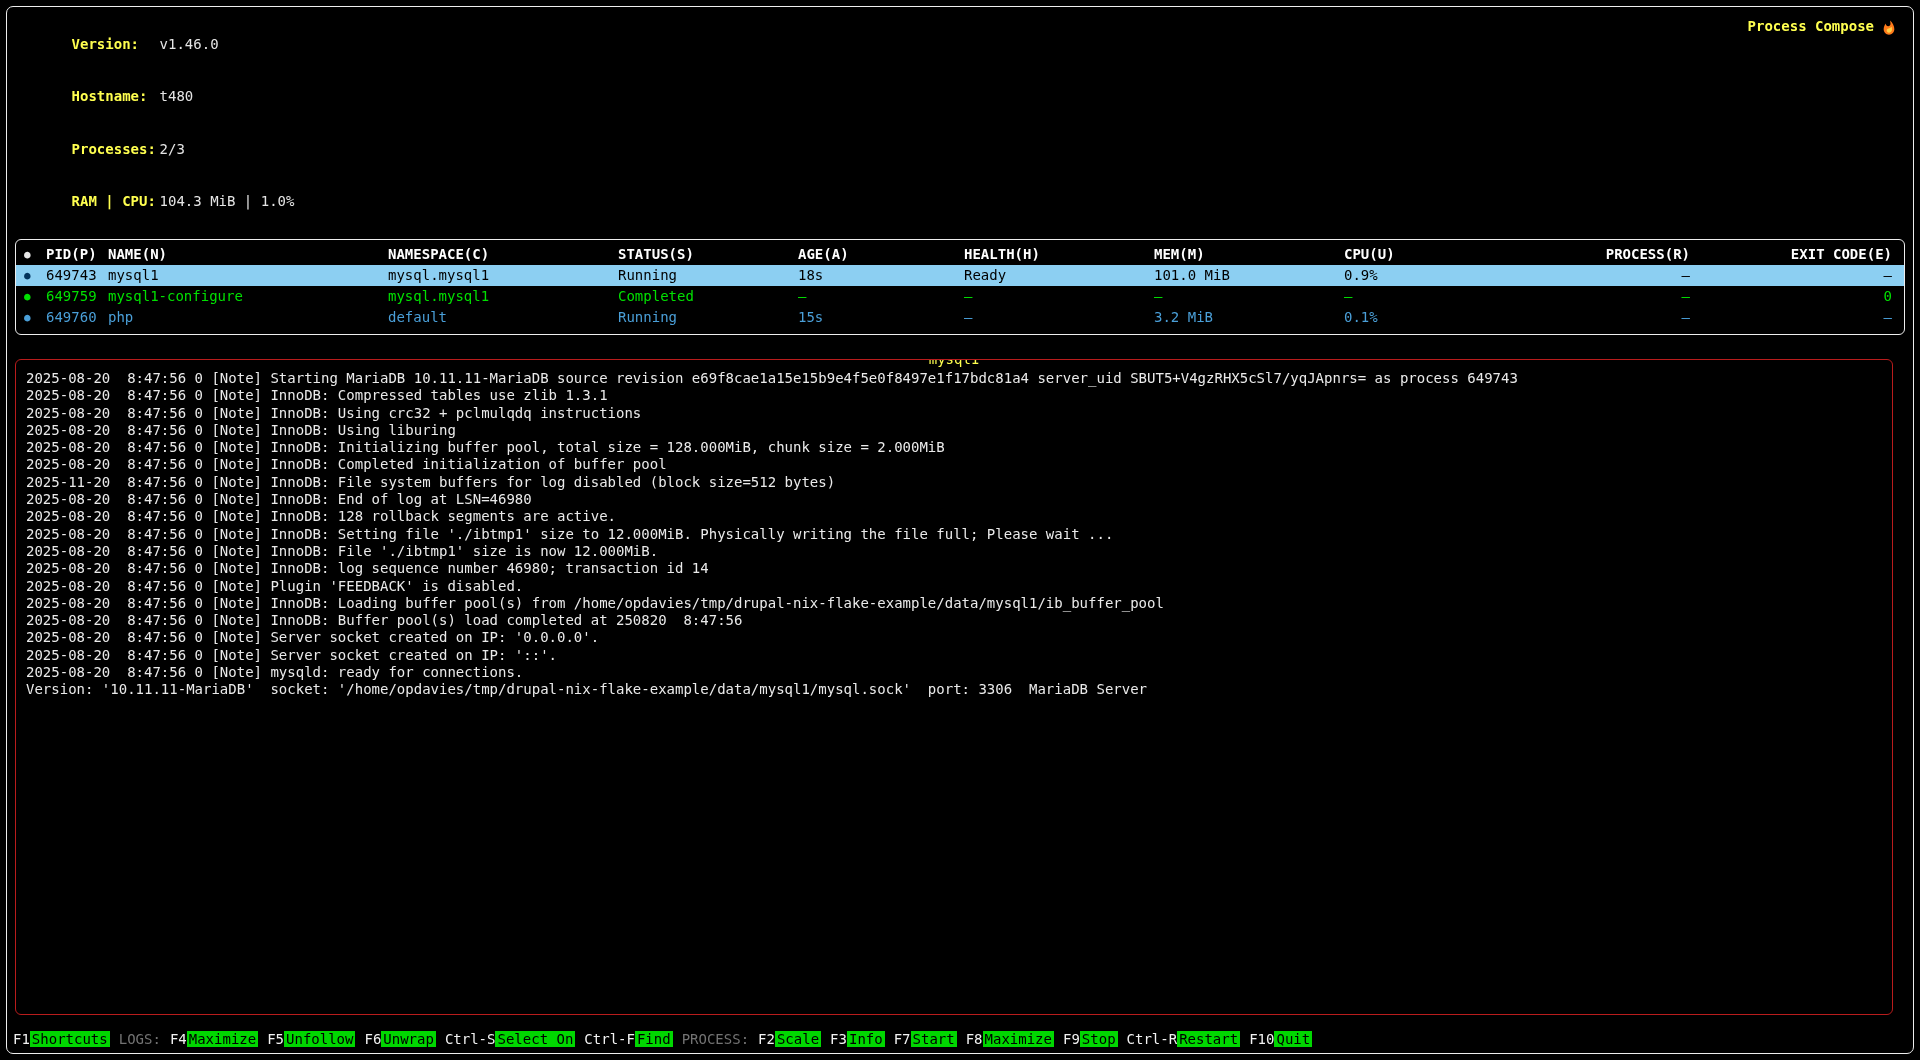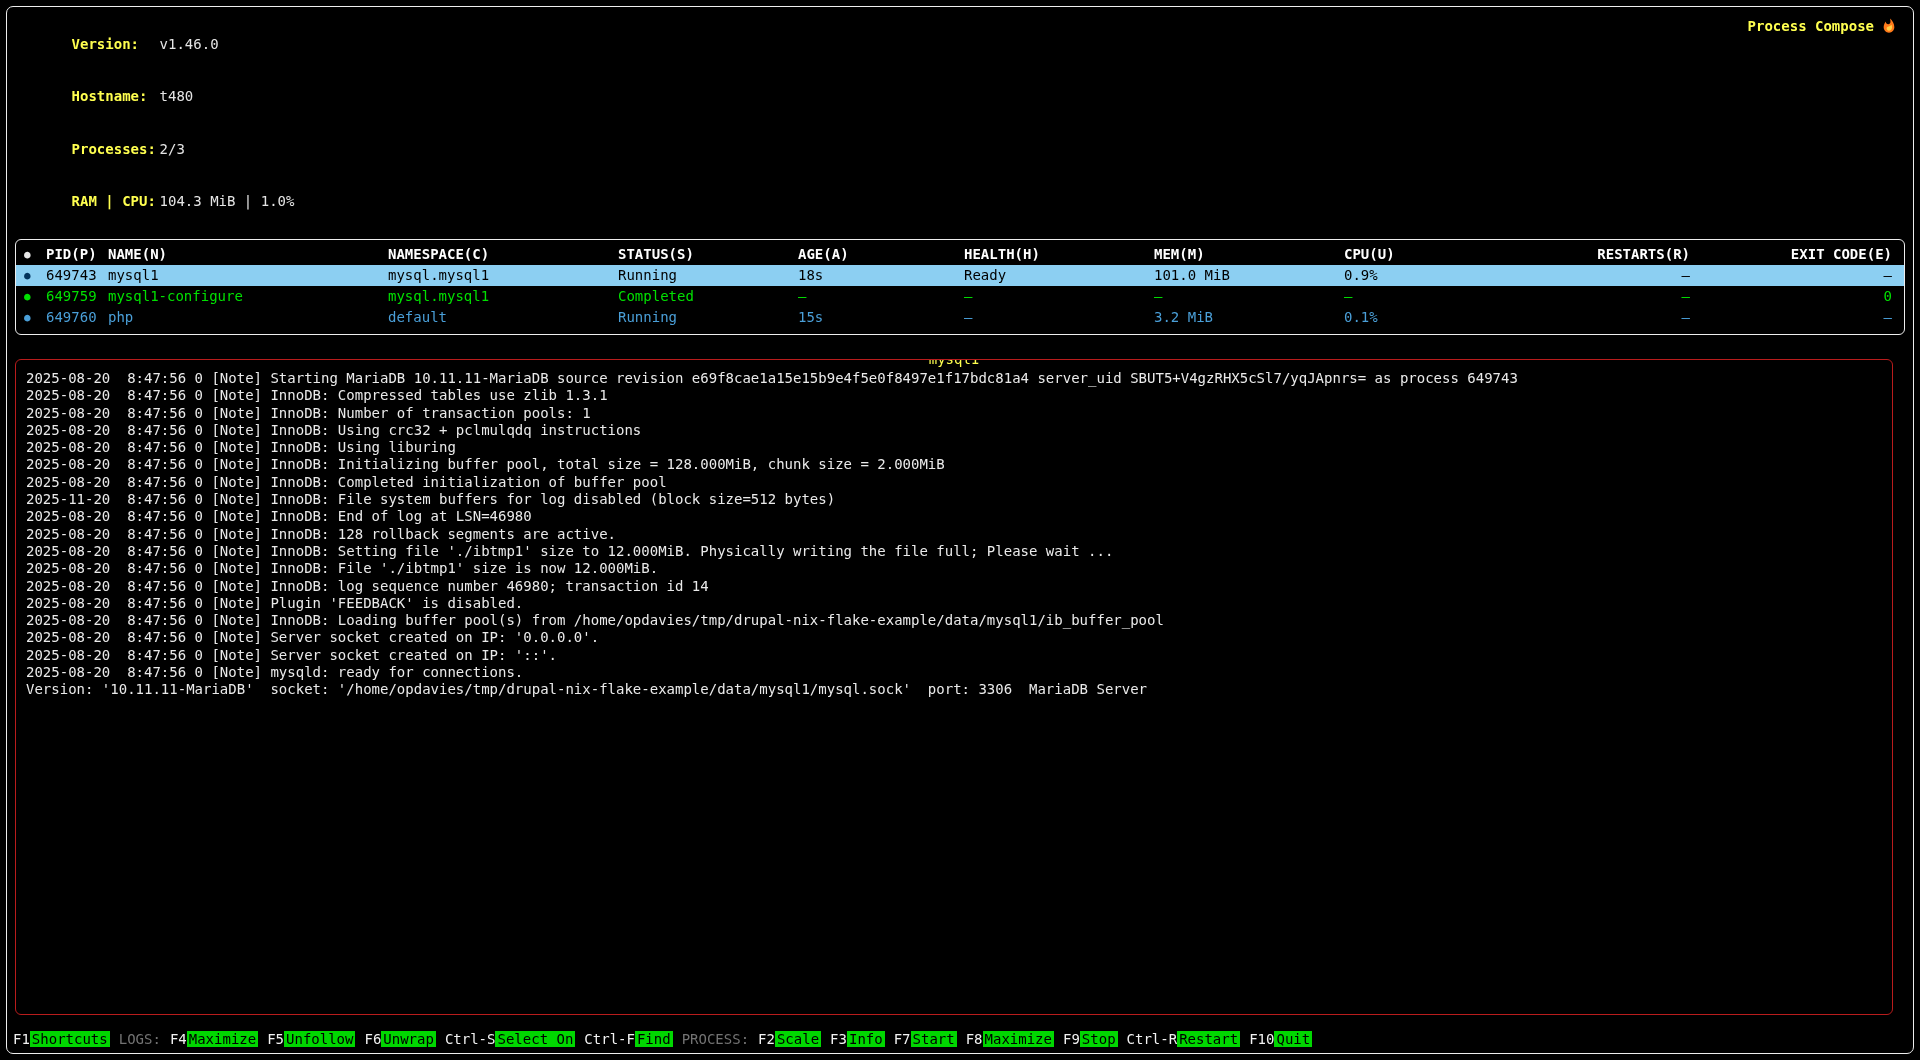--- a/index.html
+++ b/index.html
@@ -10,21 +10,21 @@
     position:absolute; inset:6px;
     border:1px solid #ededed; border-radius:7px;
     display:flex; flex-direction:column;
   }
 
   
   .pc-header { position:relative; padding:11px 14px 9px 14px; line-height:17.5px; }
   .hline { white-space:pre; }
   .hlabel { color:#ffff4f; font-weight:700; display:inline-block; width:88px; }
   .hvalue { color:#e5e5e5; }
-  .brand { position:absolute; top:11px; right:16px; color:#ffff4f; font-weight:700; display:flex; align-items:flex-start; gap:7px; }
+  .brand { position:absolute; top:11px; right:16px; color:#ffff4f; font-weight:700; display:flex; align-items:flex-end; gap:7px; }
   .brand svg { width:16px; height:16px; }
 
   
   .proc-table { margin:2px 8px 0 8px; border:1px solid #ededed; border-radius:6px; padding:4px 0 6px 0; }
   .trow {
     display:grid;
     grid-template-columns:22px 62px 280px 230px 180px 166px 190px 190px 186px 160px 1fr;
     padding:0 12px 0 8px; height:21px; line-height:21px; white-space:pre; align-items:center;
   }
   .thead { font-weight:700; color:#ffffff; }
@@ -91,21 +91,21 @@
     <div class="trow thead">
       <span class="dot">●</span>
       <span class="c-pid">PID(P)</span>
       <span class="c-name">NAME(N)</span>
       <span class="c-ns">NAMESPACE(C)</span>
       <span class="c-status">STATUS(S)</span>
       <span class="c-age">AGE(A)</span>
       <span class="c-health">HEALTH(H)</span>
       <span class="c-mem">MEM(M)</span>
       <span class="c-cpu">CPU(U)</span>
-      <span class="c-restarts">RESTARTS(R)</span>
+      <span class="c-restarts">PROCESS(R)</span>
       <span class="c-exit">EXIT CODE(E)</span>
     </div>
 
     <div class="trow row-selected">
       <span class="dot">●</span>
       <span class="c-pid">649743</span>
       <span class="c-name">mysql1</span>
       <span class="c-ns">mysql.mysql1</span>
       <span class="c-status">Running</span>
       <span class="c-age">18s</span>
@@ -146,21 +146,20 @@
   </div>
 
   <div class="log-panel">
     <span class="log-title">mysql1</span>
     <div class="log-lines">
 
         <div class="log-line">2025-08-20  8:47:56 0 [Note] Starting MariaDB 10.11.11-MariaDB source revision e69f8cae1a15e15b9e4f5e0f8497e1f17bdc81a4 server_uid SBUT5+V4gzRHX5cSl7/yqJApnrs= as process 649743</div>
 
         <div class="log-line">2025-08-20  8:47:56 0 [Note] InnoDB: Compressed tables use zlib 1.3.1</div>
 
-        <div class="log-line">2025-08-20  8:47:56 0 [Note] InnoDB: Number of transaction pools: 1</div>
 
         <div class="log-line">2025-08-20  8:47:56 0 [Note] InnoDB: Using crc32 + pclmulqdq instructions</div>
 
         <div class="log-line">2025-08-20  8:47:56 0 [Note] InnoDB: Using liburing</div>
 
         <div class="log-line">2025-08-20  8:47:56 0 [Note] InnoDB: Initializing buffer pool, total size = 128.000MiB, chunk size = 2.000MiB</div>
 
         <div class="log-line">2025-08-20  8:47:56 0 [Note] InnoDB: Completed initialization of buffer pool</div>
 
         <div class="log-line">2025-11-20  8:47:56 0 [Note] InnoDB: File system buffers for log disabled (block size=512 bytes)</div>
@@ -172,20 +171,21 @@
         <div class="log-line">2025-08-20  8:47:56 0 [Note] InnoDB: Setting file './ibtmp1' size to 12.000MiB. Physically writing the file full; Please wait ...</div>
 
         <div class="log-line">2025-08-20  8:47:56 0 [Note] InnoDB: File './ibtmp1' size is now 12.000MiB.</div>
 
         <div class="log-line">2025-08-20  8:47:56 0 [Note] InnoDB: log sequence number 46980; transaction id 14</div>
 
         <div class="log-line">2025-08-20  8:47:56 0 [Note] Plugin 'FEEDBACK' is disabled.</div>
 
         <div class="log-line">2025-08-20  8:47:56 0 [Note] InnoDB: Loading buffer pool(s) from /home/opdavies/tmp/drupal-nix-flake-example/data/mysql1/ib_buffer_pool</div>
 
+        <div class="log-line">2025-08-20  8:47:56 0 [Note] InnoDB: Buffer pool(s) load completed at 250820  8:47:56</div>
 
         <div class="log-line">2025-08-20  8:47:56 0 [Note] Server socket created on IP: '0.0.0.0'.</div>
 
         <div class="log-line">2025-08-20  8:47:56 0 [Note] Server socket created on IP: '::'.</div>
 
         <div class="log-line">2025-08-20  8:47:56 0 [Note] mysqld: ready for connections.</div>
 
         <div class="log-line">Version: '10.11.11-MariaDB'  socket: '/home/opdavies/tmp/drupal-nix-flake-example/data/mysql1/mysql.sock'  port: 3306  MariaDB Server</div>
       </div>
   </div>

